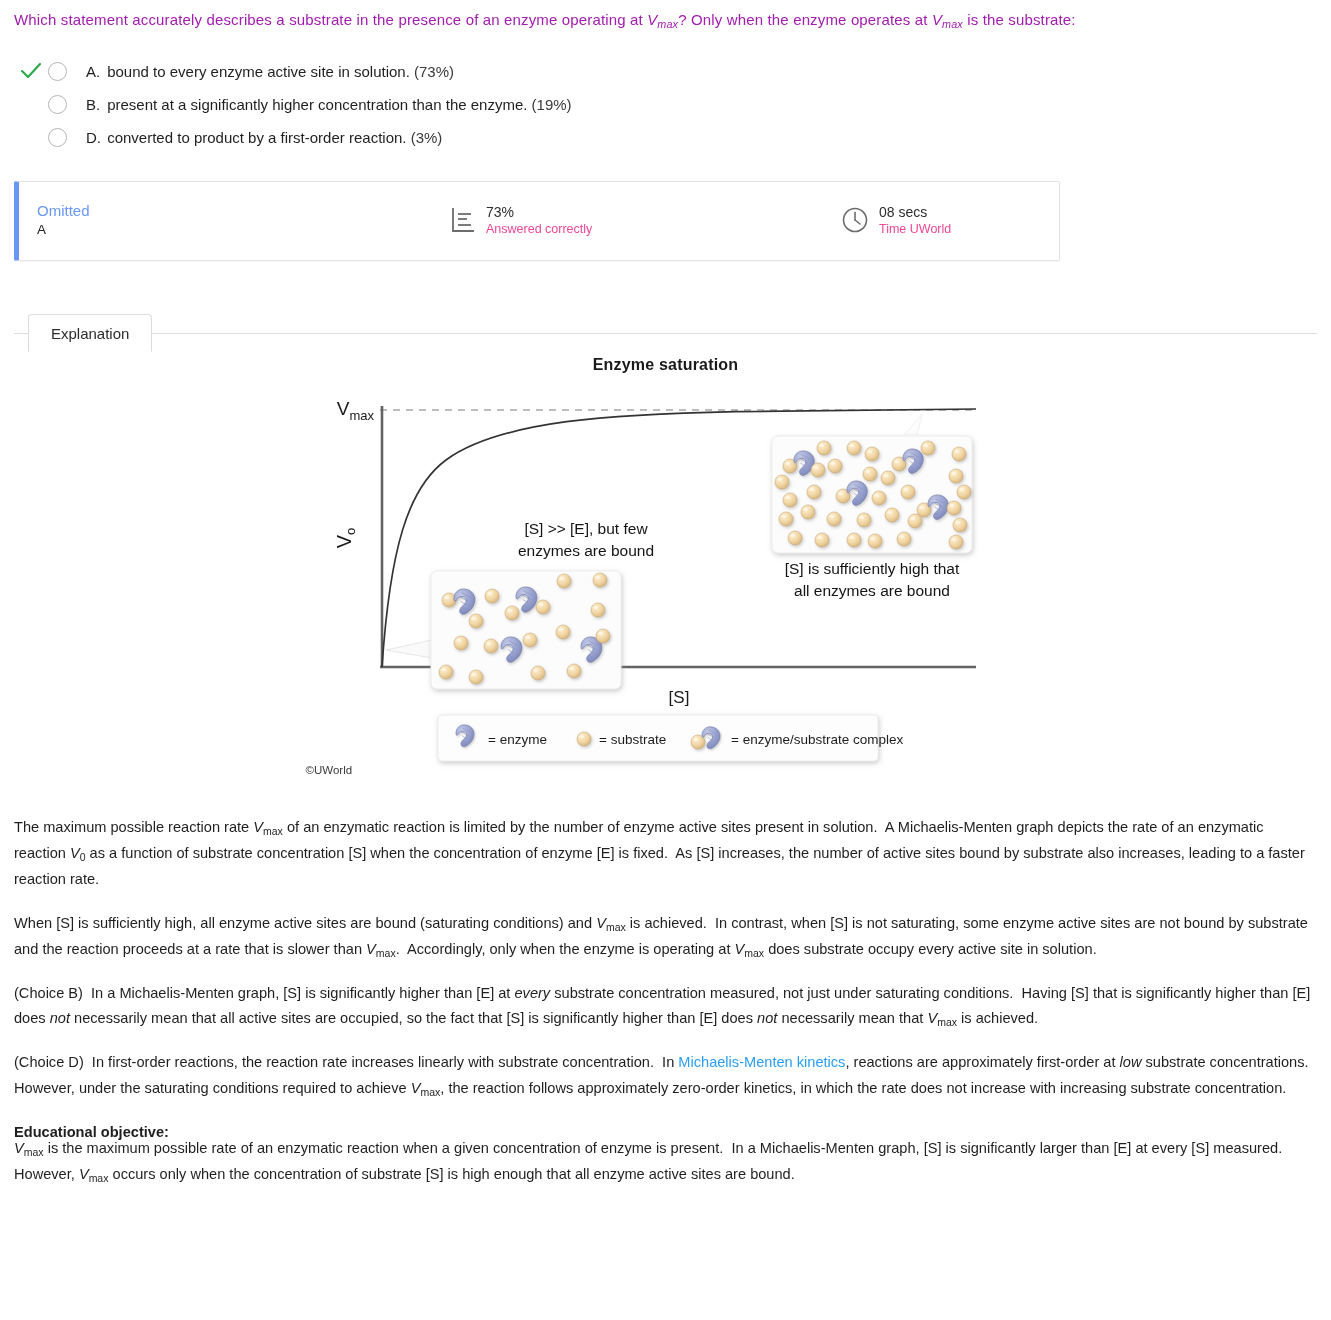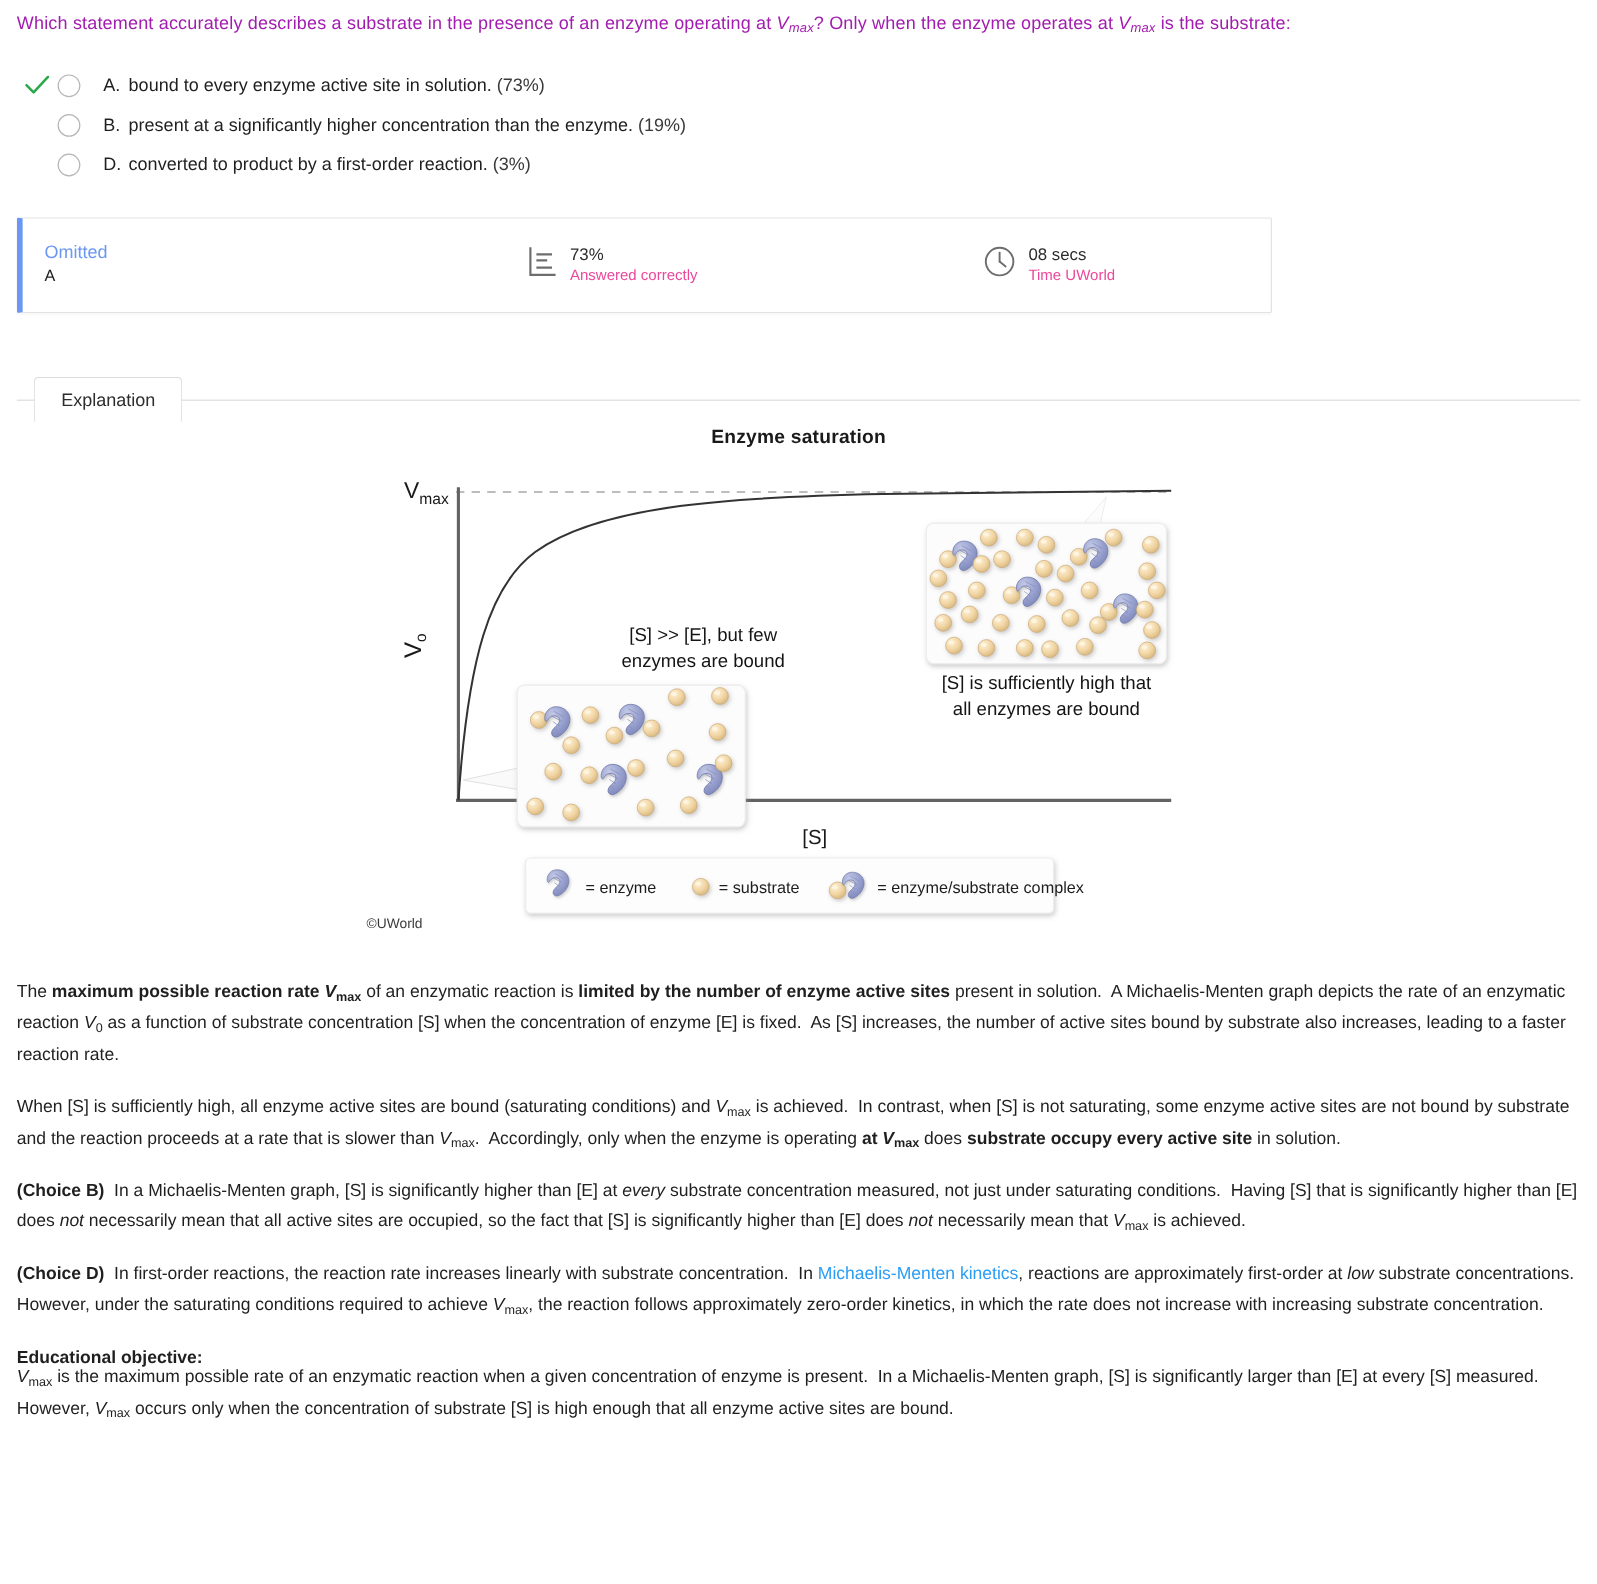--- a/index.html
+++ b/index.html
@@ -52,20 +52,21 @@
     margin-top: 27px;
     border: 1px solid #e2e2e2;
     border-left: 5px solid #6a97f3;
     border-radius: 2px;
     height: 80px;
     display: flex;
     align-items: center;
     background: #fff;
     box-shadow: 0 1px 1px rgba(0,0,0,.03);
     width: 1046px;
+    gap: 11px;
   }
   .stat-omitted {
     padding-left: 18px;
     width: 420px;
   }
   .omitted-label {
     color: #6a97f3;
     font-size: 15px;
     line-height: 1.35;
   }
@@ -74,21 +75,21 @@
     font-size: 12.5px;
     line-height: 1.45;
   }
   .omitted-answer {
     color: #222;
     font-size: 13.5px;
     line-height: 1.4;
   }
   .stat-block {
     display: flex;
-    align-items: flex-start;
+    align-items: flex-end;
     gap: 10px;
   }
   .stat-block.pct-block { width: 380px; }
   .stat-ico { flex: 0 0 auto; }
   .stat-val { font-size: 14px; color: #2c2c2c; line-height: 1.25; }
   .stat-cap { font-size: 12.5px; color: #ec4899; line-height: 1.3; }
 
   
   .tabs {
     margin-top: 31px;
@@ -134,21 +135,21 @@
 
   
   .body-copy { margin-top: 14px; }
   .para {
     font-size: 14.6px;
     line-height: 1.78;
     color: #1f1f1f;
     margin: 0 0 18px 0;
     text-align: left;
   }
-  .para b { font-weight: bold; }
+  .para b { font-weight: normal; }
   .link { color: #2a9df4; }
   .obj-head { font-weight: bold; margin-bottom: 2px; }
 </style>
 </head>
 <body>
 
 <div class="question-stem">
   <span>Which statement accurately describes a substrate in the presence of an enzyme operating at </span><span class="ital"><span>V</span><sub>max</sub></span><span>?  Only when the enzyme operates at </span><span class="ital"><span>V</span><sub>max</sub></span><span> is the substrate:</span>
 </div>
 

